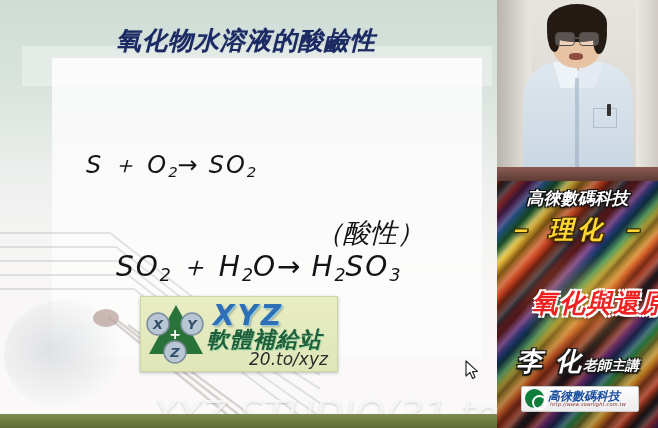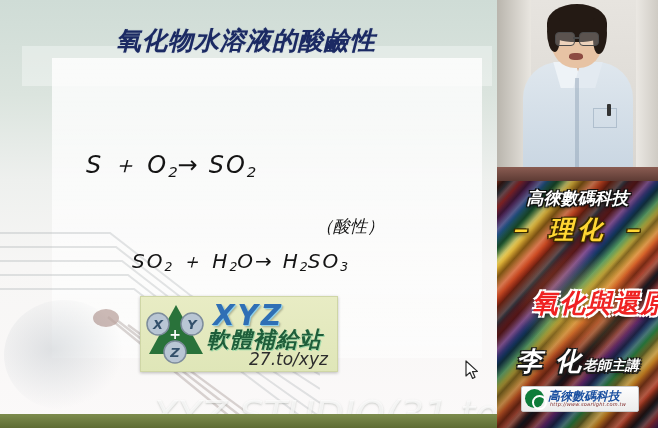--- a/index.html
+++ b/index.html
@@ -47,22 +47,22 @@
     font-family:"DejaVu Sans","Liberation Sans",sans-serif;
     text-shadow:0 0 1px rgba(40,55,120,.45);
   }
   .line{
     position:absolute;color:#141414;font-size:23px;white-space:nowrap;
     font-family:"DejaVu Sans","Liberation Sans",sans-serif;
   }
   #line-ex{left:30px;top:82px;letter-spacing:1px;}
   #line-eq1{left:86px;top:122px;font-size:24px;letter-spacing:2px;margin-top:27px;}
   #line-cn2{left:92px;top:170px;letter-spacing:1px;}
-  #line-acid{left:316px;top:215px;font-size:17px;text-align:center;}
-  #line-eq2{left:132px;top:248px;font-size:20px;letter-spacing:2px;}
+  #line-acid{left:316px;top:215px;font-size:27px;text-align:center;}
+  #line-eq2{left:116px;top:248px;font-size:28px;letter-spacing:2px;}
   .line sub{font-size:.62em;vertical-align:-.28em;letter-spacing:0;}
   .sp{display:inline-block;width:9px;}
 
   
   #xyz-mark{
     position:absolute;left:140px;top:296px;width:196px;height:74px;
     background:linear-gradient(180deg,#e8ecc4,#dfe6b8);
     border:1px solid #cfd6a6;box-shadow:0 1px 3px rgba(0,0,0,.25);
     overflow:hidden;
   }
@@ -234,21 +234,21 @@
         <circle cx="13" cy="22" r="11" fill="#b9c6d4" stroke="#7e8d9c" stroke-width="1.5"></circle>
         <circle cx="47" cy="22" r="11" fill="#b9c6d4" stroke="#7e8d9c" stroke-width="1.5"></circle>
         <circle cx="30" cy="50" r="11" fill="#b9c6d4" stroke="#7e8d9c" stroke-width="1.5"></circle>
         <text x="13" y="27" font-size="13" font-weight="bold" fill="#33506b" text-anchor="middle" font-family="DejaVu Sans, sans-serif">X</text>
         <text x="47" y="27" font-size="13" font-weight="bold" fill="#33506b" text-anchor="middle" font-family="DejaVu Sans, sans-serif">Y</text>
         <text x="30" y="55" font-size="13" font-weight="bold" fill="#33506b" text-anchor="middle" font-family="DejaVu Sans, sans-serif">Z</text>
         <text x="30" y="37" font-size="14" font-weight="bold" fill="#ffffff" text-anchor="middle" font-family="DejaVu Sans, sans-serif">+</text>
       </svg>
       <div id="xyz-cn">軟體補給站</div>
       <div id="xyz-word">XYZ</div>
-      <div id="xyz-url">27.to/xyz</div>
+      <div id="xyz-url">20.to/xyz</div>
     </div>
 
     <div id="studio-text">XYZ STUDIO(31.to/xyz)</div>
 
     <div id="bottom-strip"></div>
   </div>
 
   <div id="rightcol">
 
     <div id="video">

